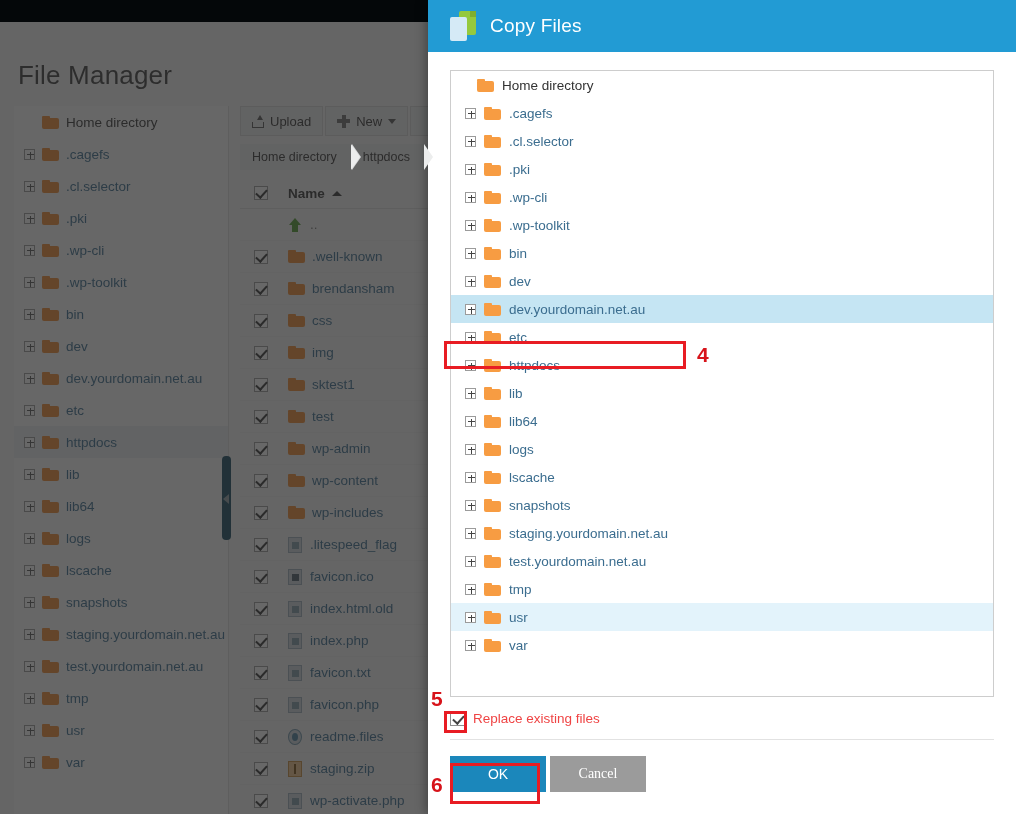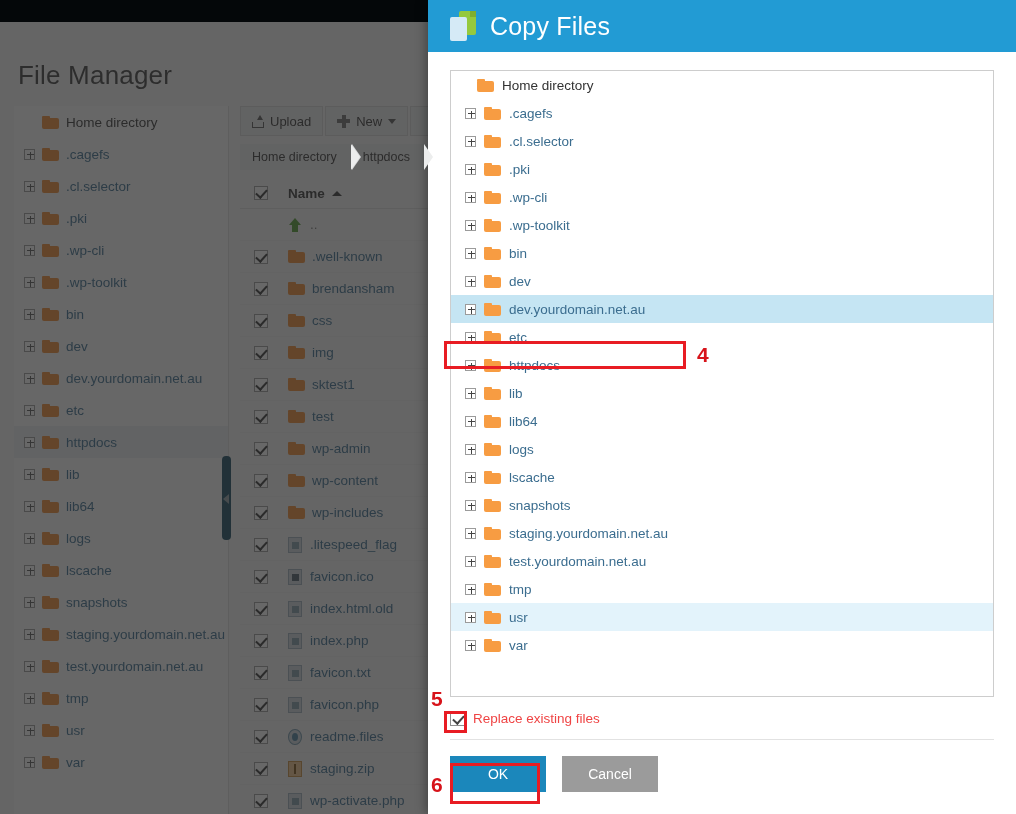--- a/index.html
+++ b/index.html
@@ -77,21 +77,21 @@
   #dim-top{position:absolute;left:0;top:0;width:1016px;height:22px;background:rgba(0,0,0,.55);}
 
   
   #modal{position:absolute;left:428px;top:0;width:588px;height:814px;background:#fff;
          box-shadow:-2px 0 10px rgba(0,0,0,.35);display:flex;flex-direction:column;}
   #modal-head{height:52px;background:#229bd4;display:flex;align-items:center;padding-left:22px;gap:14px;flex:0 0 auto;}
   .copy-ico{width:26px;height:30px;position:relative;flex:0 0 auto;}
   .copy-ico .back{position:absolute;left:9px;top:0;width:17px;height:24px;background:#95c93d;border-radius:2px;}
   .copy-ico .front{position:absolute;left:0;top:6px;width:17px;height:24px;background:#d5eaf6;border-radius:2px;}
   .copy-ico .fold2{position:absolute;left:20px;top:0;width:6px;height:6px;background:#7fae2e;}
-  #modal-title{font-size:25px;color:#fff;letter-spacing:.2px;}
+  #modal-title{font-size:19px;color:#fff;letter-spacing:.2px;}
 
   #modal-body{flex:1 1 auto;padding:18px 22px 0 22px;box-sizing:border-box;display:flex;flex-direction:column;overflow:hidden;}
   .m-line{font-size:13.5px;color:#333;margin-bottom:16px;}
   .m-line2{font-size:13.5px;color:#333;margin-bottom:9px;}
 
   #treebox{flex:1 1 auto;border:1px solid #cdcdcd;overflow:hidden;background:#fff;min-height:0;}
   .tr{height:28px;display:flex;align-items:center;box-sizing:border-box;padding-left:14px;white-space:nowrap;}
   .tr.indent{padding-left:26px;}
   .tr.sel{background:#c5e5f3;}
   .tr.hov{background:#e3f3fb;}
@@ -102,25 +102,25 @@
   .mfold::before{content:"";position:absolute;left:0;top:2px;width:17px;height:11px;background:#f79c42;border-radius:1px 2px 2px 2px;}
   .mfold::after{content:"";position:absolute;left:0;top:0;width:8px;height:3px;background:#f79c42;border-radius:1px;}
   .tlabel{font-size:13.5px;color:#3b6d8f;}
   .tr.home .tlabel{color:#333;}
 
   #replace-row{height:42px;display:flex;align-items:center;flex:0 0 auto;gap:8px;}
   .mchk{width:15px;height:15px;border:1px solid #8e8e8e;background:#fff;position:relative;flex:0 0 auto;box-sizing:border-box;}
   .mchk.on::after{content:"";position:absolute;left:4px;top:1px;width:5px;height:9px;border:solid #444;border-width:0 2px 2px 0;transform:rotate(42deg);}
   #replace-label{font-size:13.5px;color:#ef4444;}
 
-  #modal-foot{flex:0 0 auto;border-top:1px solid #e2e2e2;margin:0 22px;padding:16px 0 22px 0;display:flex;gap:16px;}
+  #modal-foot{flex:0 0 auto;border-top:1px solid #e2e2e2;margin:0 22px;padding:16px 0 22px 0;display:flex;gap:4px;}
   .btn{height:36px;min-width:96px;border:none;font-size:14px;color:#fff;cursor:pointer;
        font-family:"Liberation Sans","DejaVu Sans",sans-serif;}
   .btn.ok{background:#1b87bb;}
-  .btn.cancel{background:#9b9b9b;}
+  .btn.cancel{background:#9b9b9b;font-family:Liberation Serif, serif;}
 
   
   .redbox{position:absolute;border:3px solid #e81c23;box-sizing:border-box;pointer-events:none;}
   .rednum{position:absolute;color:#d7131a;font-size:21px;font-weight:bold;font-family:"Liberation Sans","DejaVu Sans",sans-serif;}
   #rb4{left:444px;top:341px;width:242px;height:28px;}
   #rn4{left:697px;top:343px;}
   #rb5{left:444px;top:711px;width:23px;height:22px;}
   #rn5{left:431px;top:687px;}
   #rb6{left:450px;top:763px;width:90px;height:41px;}
   #rn6{left:431px;top:773px;}

